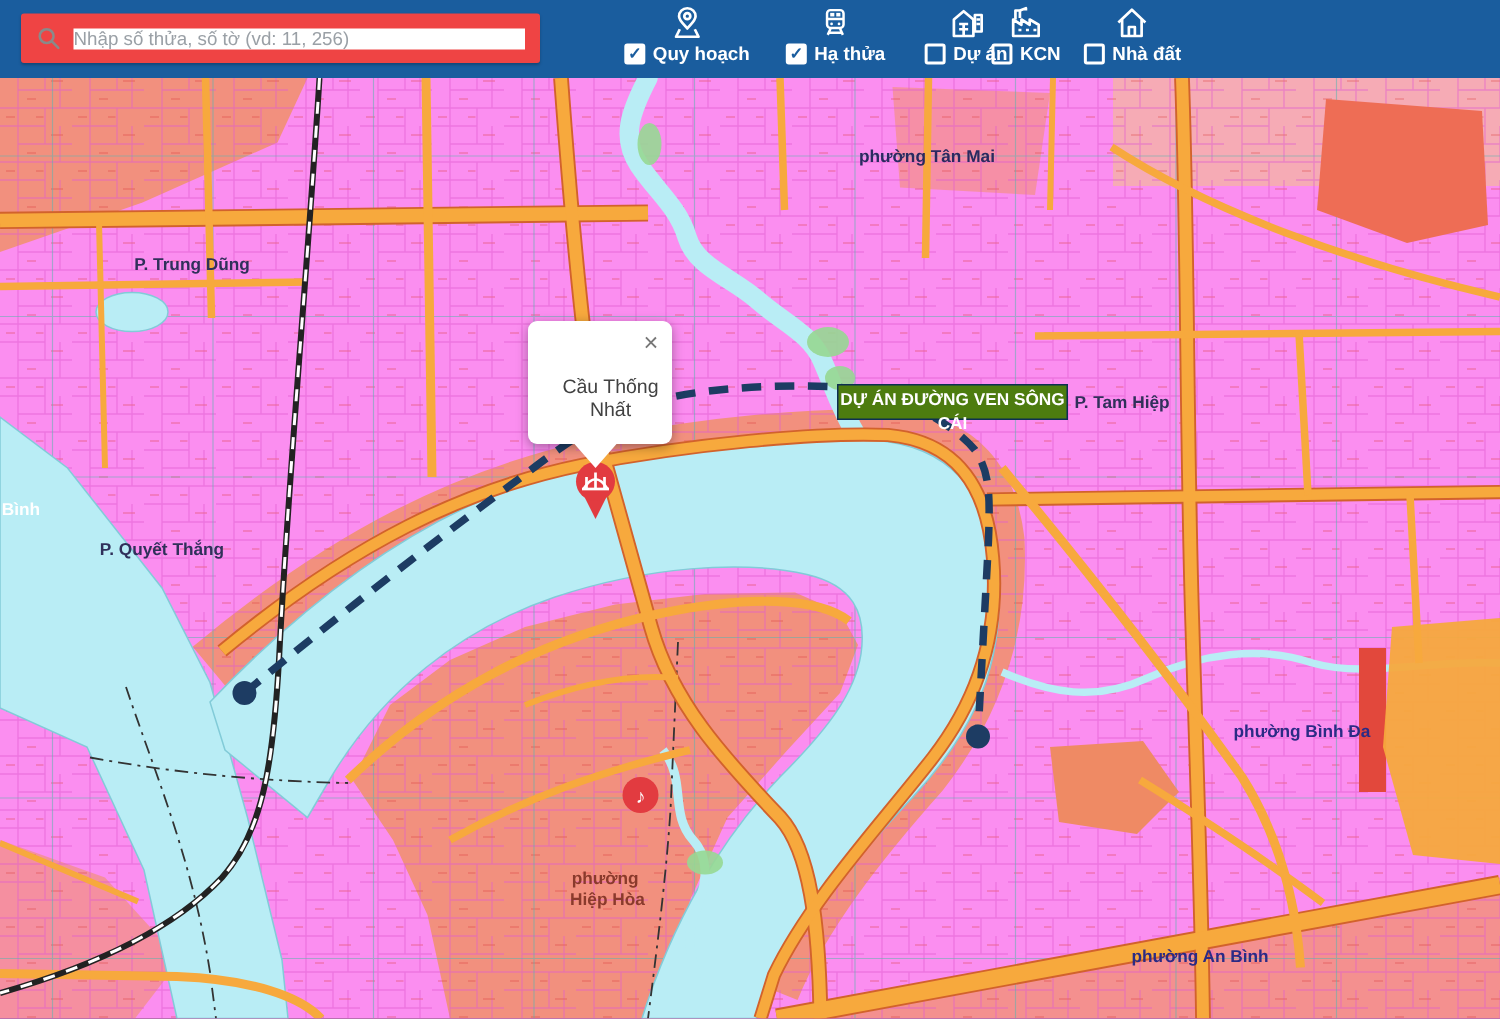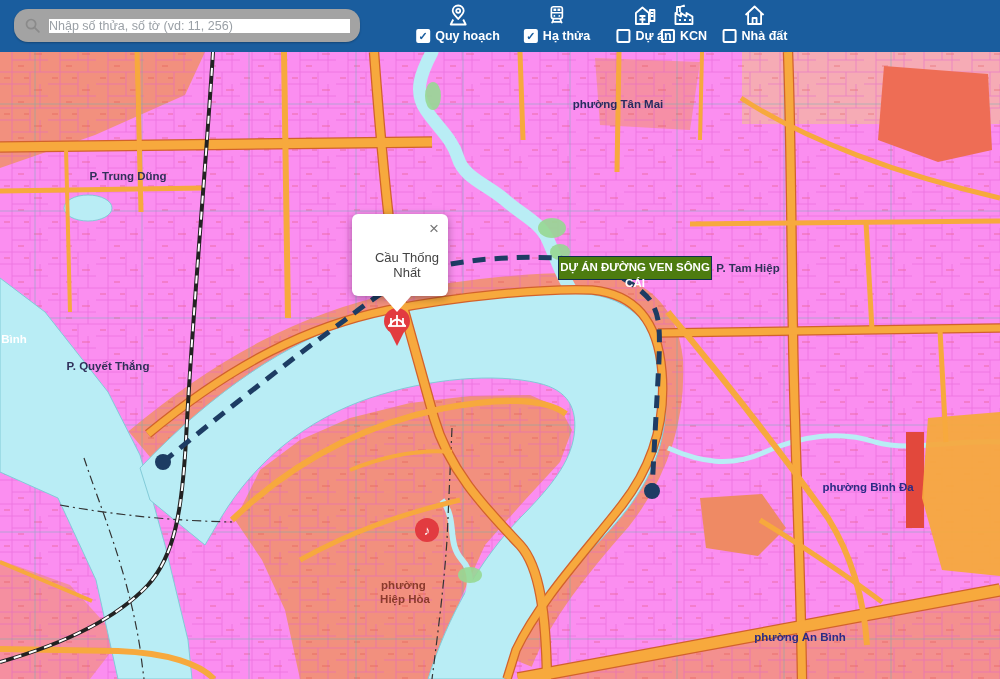--- a/index.html
+++ b/index.html
@@ -4,22 +4,22 @@
 <style>
   * { margin:0; padding:0; box-sizing:border-box; }
   body { font-family:"Liberation Sans", sans-serif; background:#333; }
   .app { position:relative; width:1000px; height:679px; overflow:hidden; background:#fb8ef0; }
 
   
   .map-svg { position:absolute; left:0; top:0; width:1000px; height:679px; display:block; }
 
   
   .toolbar { position:absolute; left:0; top:0; width:1000px; height:52px; background:#1a5d9e; z-index:10; }
-  .search-box { position:absolute; left:14px; top:9px; width:346px; height:33px; background:#a3a3a3;
-                border-radius:14px; display:flex; align-items:center; padding:0 10px; gap:8px;
+  .search-box { position:absolute; left:14px; top:9px; width:346px; height:33px; background:#ef4444;
+                border-radius:2px; display:flex; align-items:center; padding:0 10px; gap:8px;
                 box-shadow:0 1px 2px rgba(0,0,0,.25); }
   .search-box input { border:none; outline:none; flex:1; font-size:12.5px; color:#444;
                 font-family:"Liberation Sans", sans-serif; }
   .search-box input::placeholder { color:#9aa0a6; }
   .tb-item { position:absolute; top:3px; transform:translateX(-50%); display:flex; flex-direction:column;
              align-items:center; gap:2px; cursor:pointer; }
   .tb-item .ticon { height:24px; display:flex; align-items:flex-end; }
   .tb-row { display:flex; align-items:center; gap:5px; }
   .tb-label { color:#fff; font-size:12.5px; font-weight:600; white-space:nowrap; }
   .cb { width:14px; height:14px; border:2px solid #fff; border-radius:2px; background:transparent;

